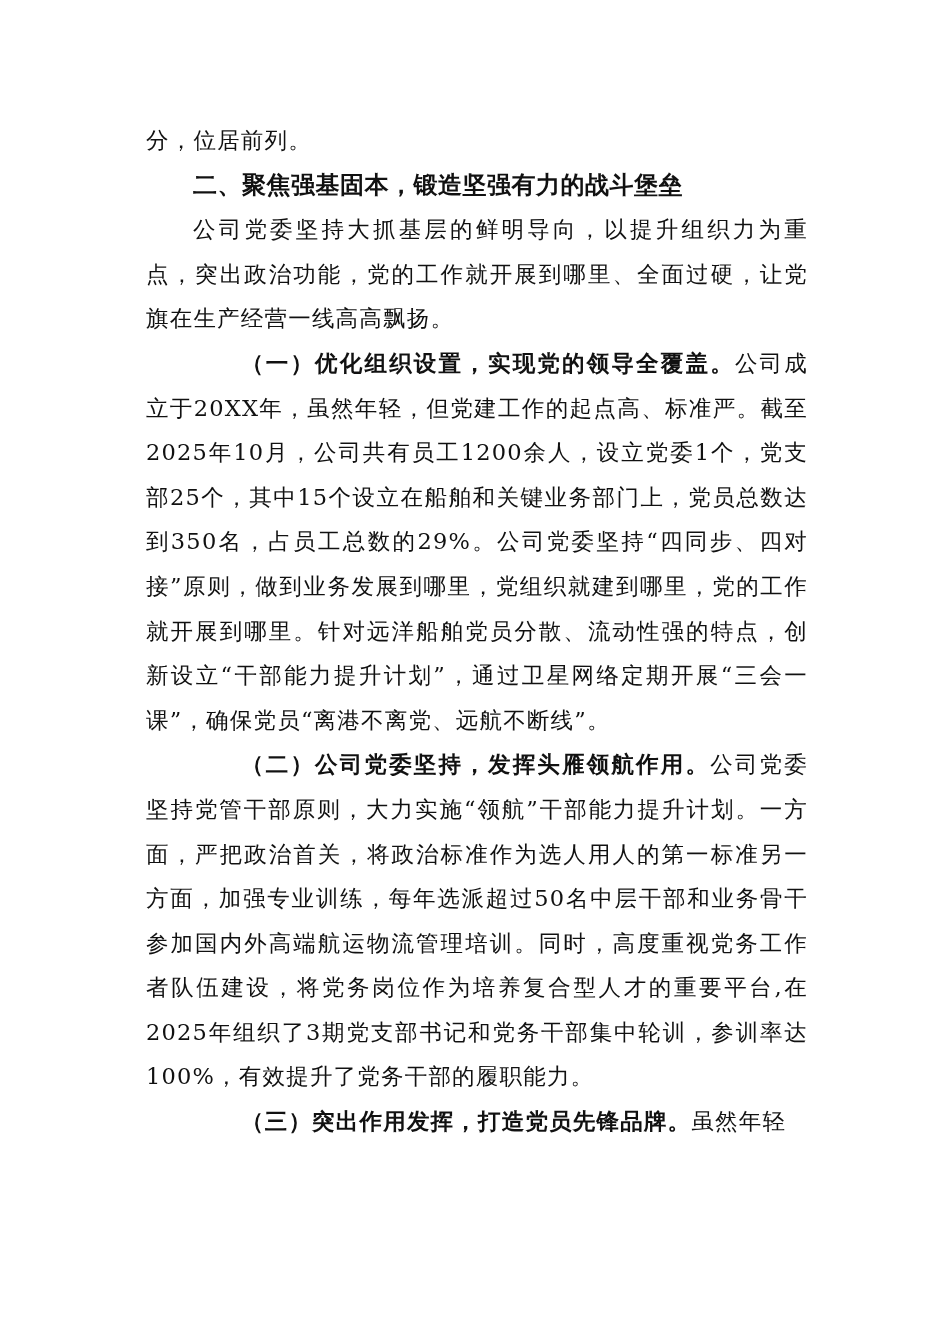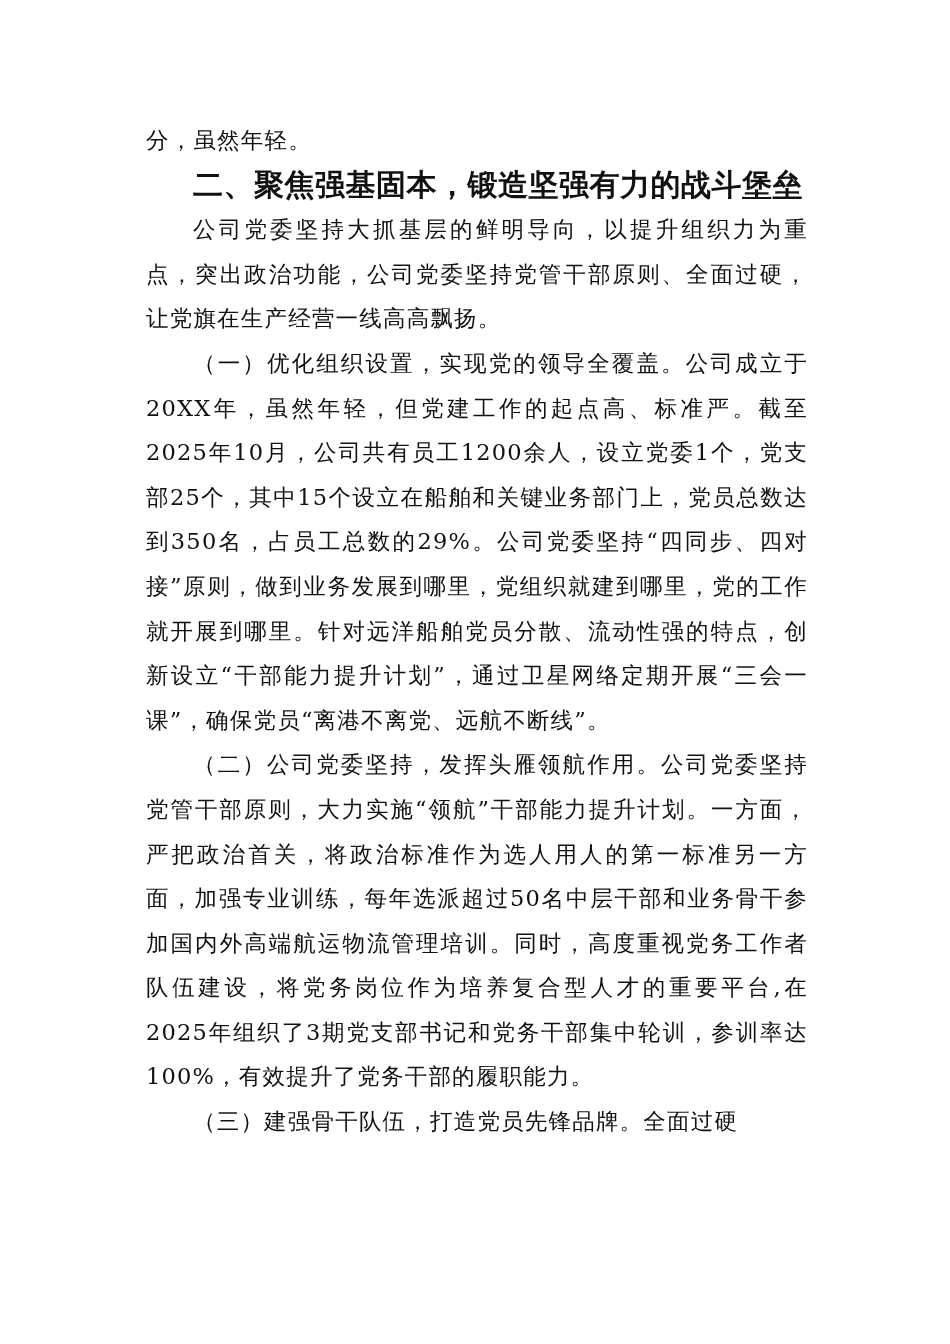--- a/index.html
+++ b/index.html
@@ -7,30 +7,30 @@
   .page {
     position: absolute; left: 146px; top: 118px; width: 662px;
     font-family: "DejaVu Serif", "Liberation Serif", serif;
     font-size: 22.5px; line-height: 44.6px; color: #111111;
     text-align: justify; letter-spacing: 1.2px;
   }
   .page p { margin: 0; }
   .indent { text-indent: 47px; }
   .h2 {
     font-family: Liberation Serif, serif;
-    font-weight: bold; letter-spacing: 0.5px; font-size: 30px;
+    font-weight: bold; letter-spacing: 0.5px; font-size: 24px;
   }
-  .sub { font-weight: normal; }
+  .sub { font-weight: bold; margin-left: 48px; }
 </style>
 </head>
 <body>
 
 <div class="page">
-  <p>分，虽然年轻。</p>
+  <p>分，位居前列。</p>
   <p class="indent h2">二、聚焦强基固本，锻造坚强有力的战斗堡垒</p>
-  <p class="indent">公司党委坚持大抓基层的鲜明导向，以提升组织力为重点，突出政治功能，公司党委坚持党管干部原则、全面过硬，让党旗在生产经营一线高高飘扬。</p>
+  <p class="indent">公司党委坚持大抓基层的鲜明导向，以提升组织力为重点，突出政治功能，党的工作就开展到哪里、全面过硬，让党旗在生产经营一线高高飘扬。</p>
 
   <p class="indent"><span class="sub">（一）优化组织设置，实现党的领导全覆盖。</span><span>公司成立于20XX年，虽然年轻，但党建工作的起点高、标准严。截至2025年10月，公司共有员工1200余人，设立党委1个，党支部25个，其中15个设立在船舶和关键业务部门上，党员总数达到350名，占员工总数的29%。公司党委坚持“四同步、四对接”原则，做到业务发展到哪里，党组织就建到哪里，党的工作就开展到哪里。针对远洋船舶党员分散、流动性强的特点，创新设立“干部能力提升计划”，通过卫星网络定期开展“三会一课”，确保党员“离港不离党、远航不断线”。</span></p>
 
   <p class="indent"><span class="sub">（二）公司党委坚持，发挥头雁领航作用。</span><span>公司党委坚持党管干部原则，大力实施“领航”干部能力提升计划。一方面，严把政治首关，将政治标准作为选人用人的第一标准另一方面，加强专业训练，每年选派超过50名中层干部和业务骨干参加国内外高端航运物流管理培训。同时，高度重视党务工作者队伍建设，将党务岗位作为培养复合型人才的重要平台,在2025年组织了3期党支部书记和党务干部集中轮训，参训率达100%，有效提升了党务干部的履职能力。</span></p>
 
-  <p class="indent"><span class="sub">（三）建强骨干队伍，打造党员先锋品牌。</span><span>全面过硬</span></p>
+  <p class="indent"><span class="sub">（三）突出作用发挥，打造党员先锋品牌。</span><span>虽然年轻</span></p>
 </div>
 
 </body></html>

